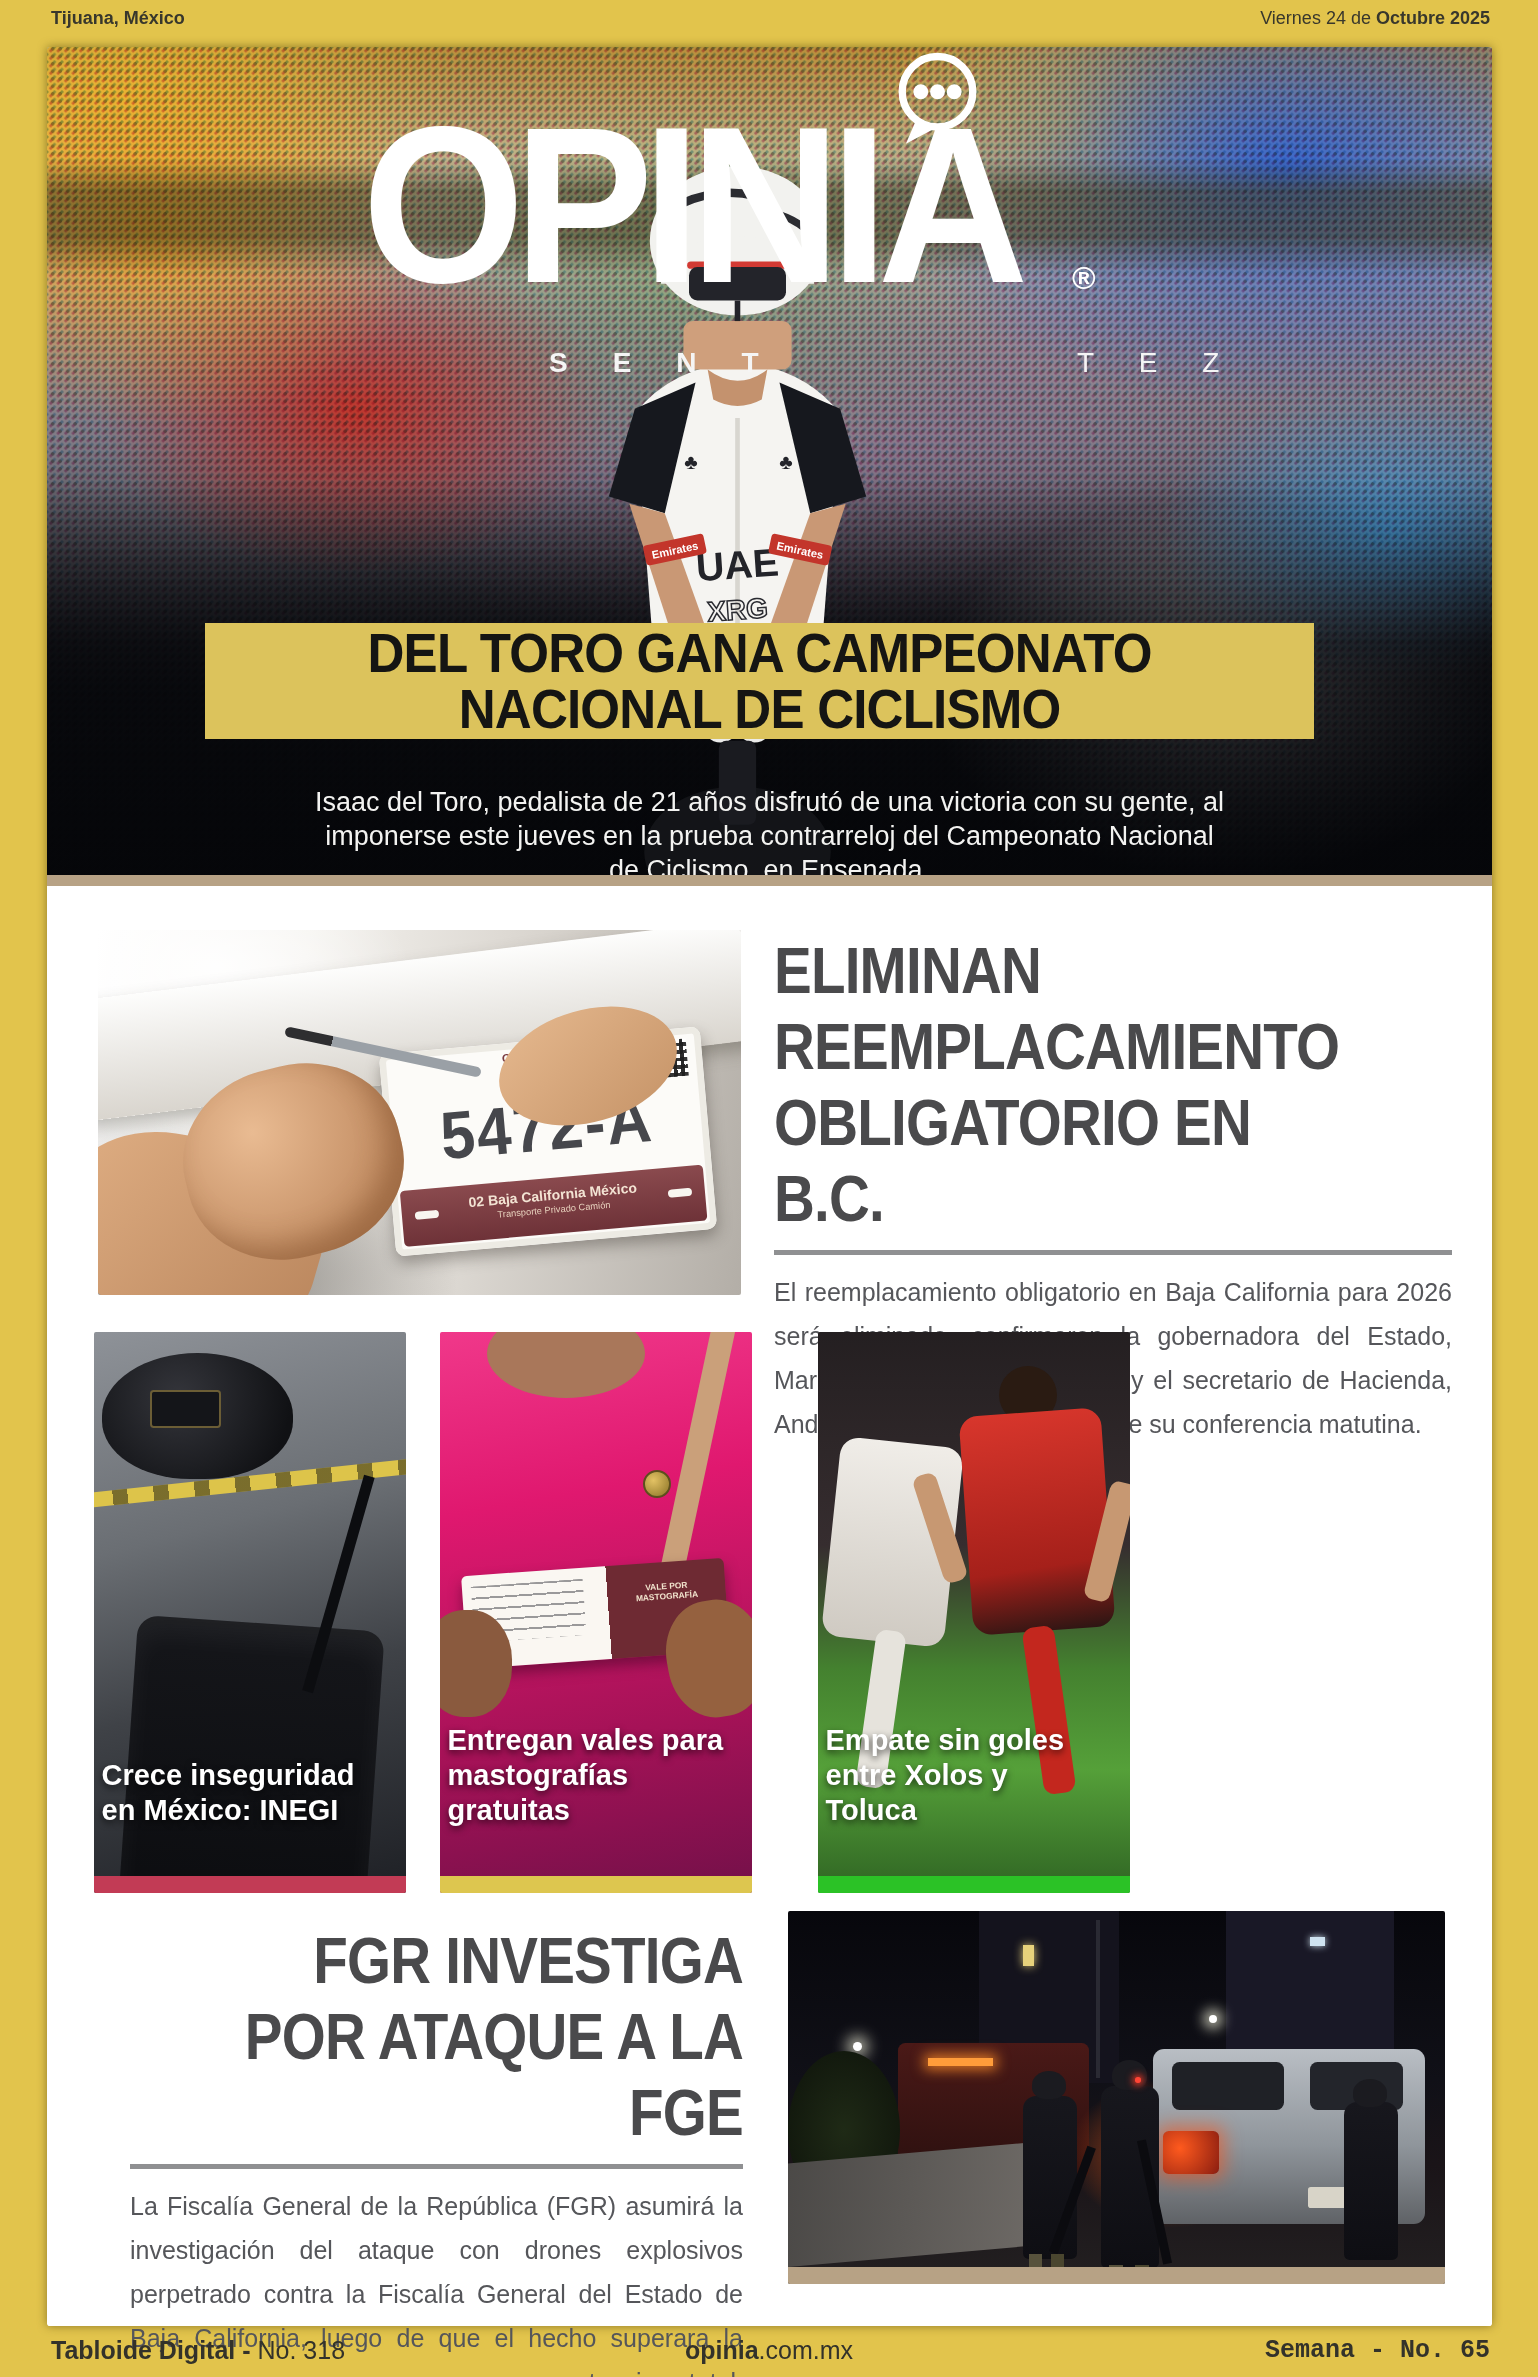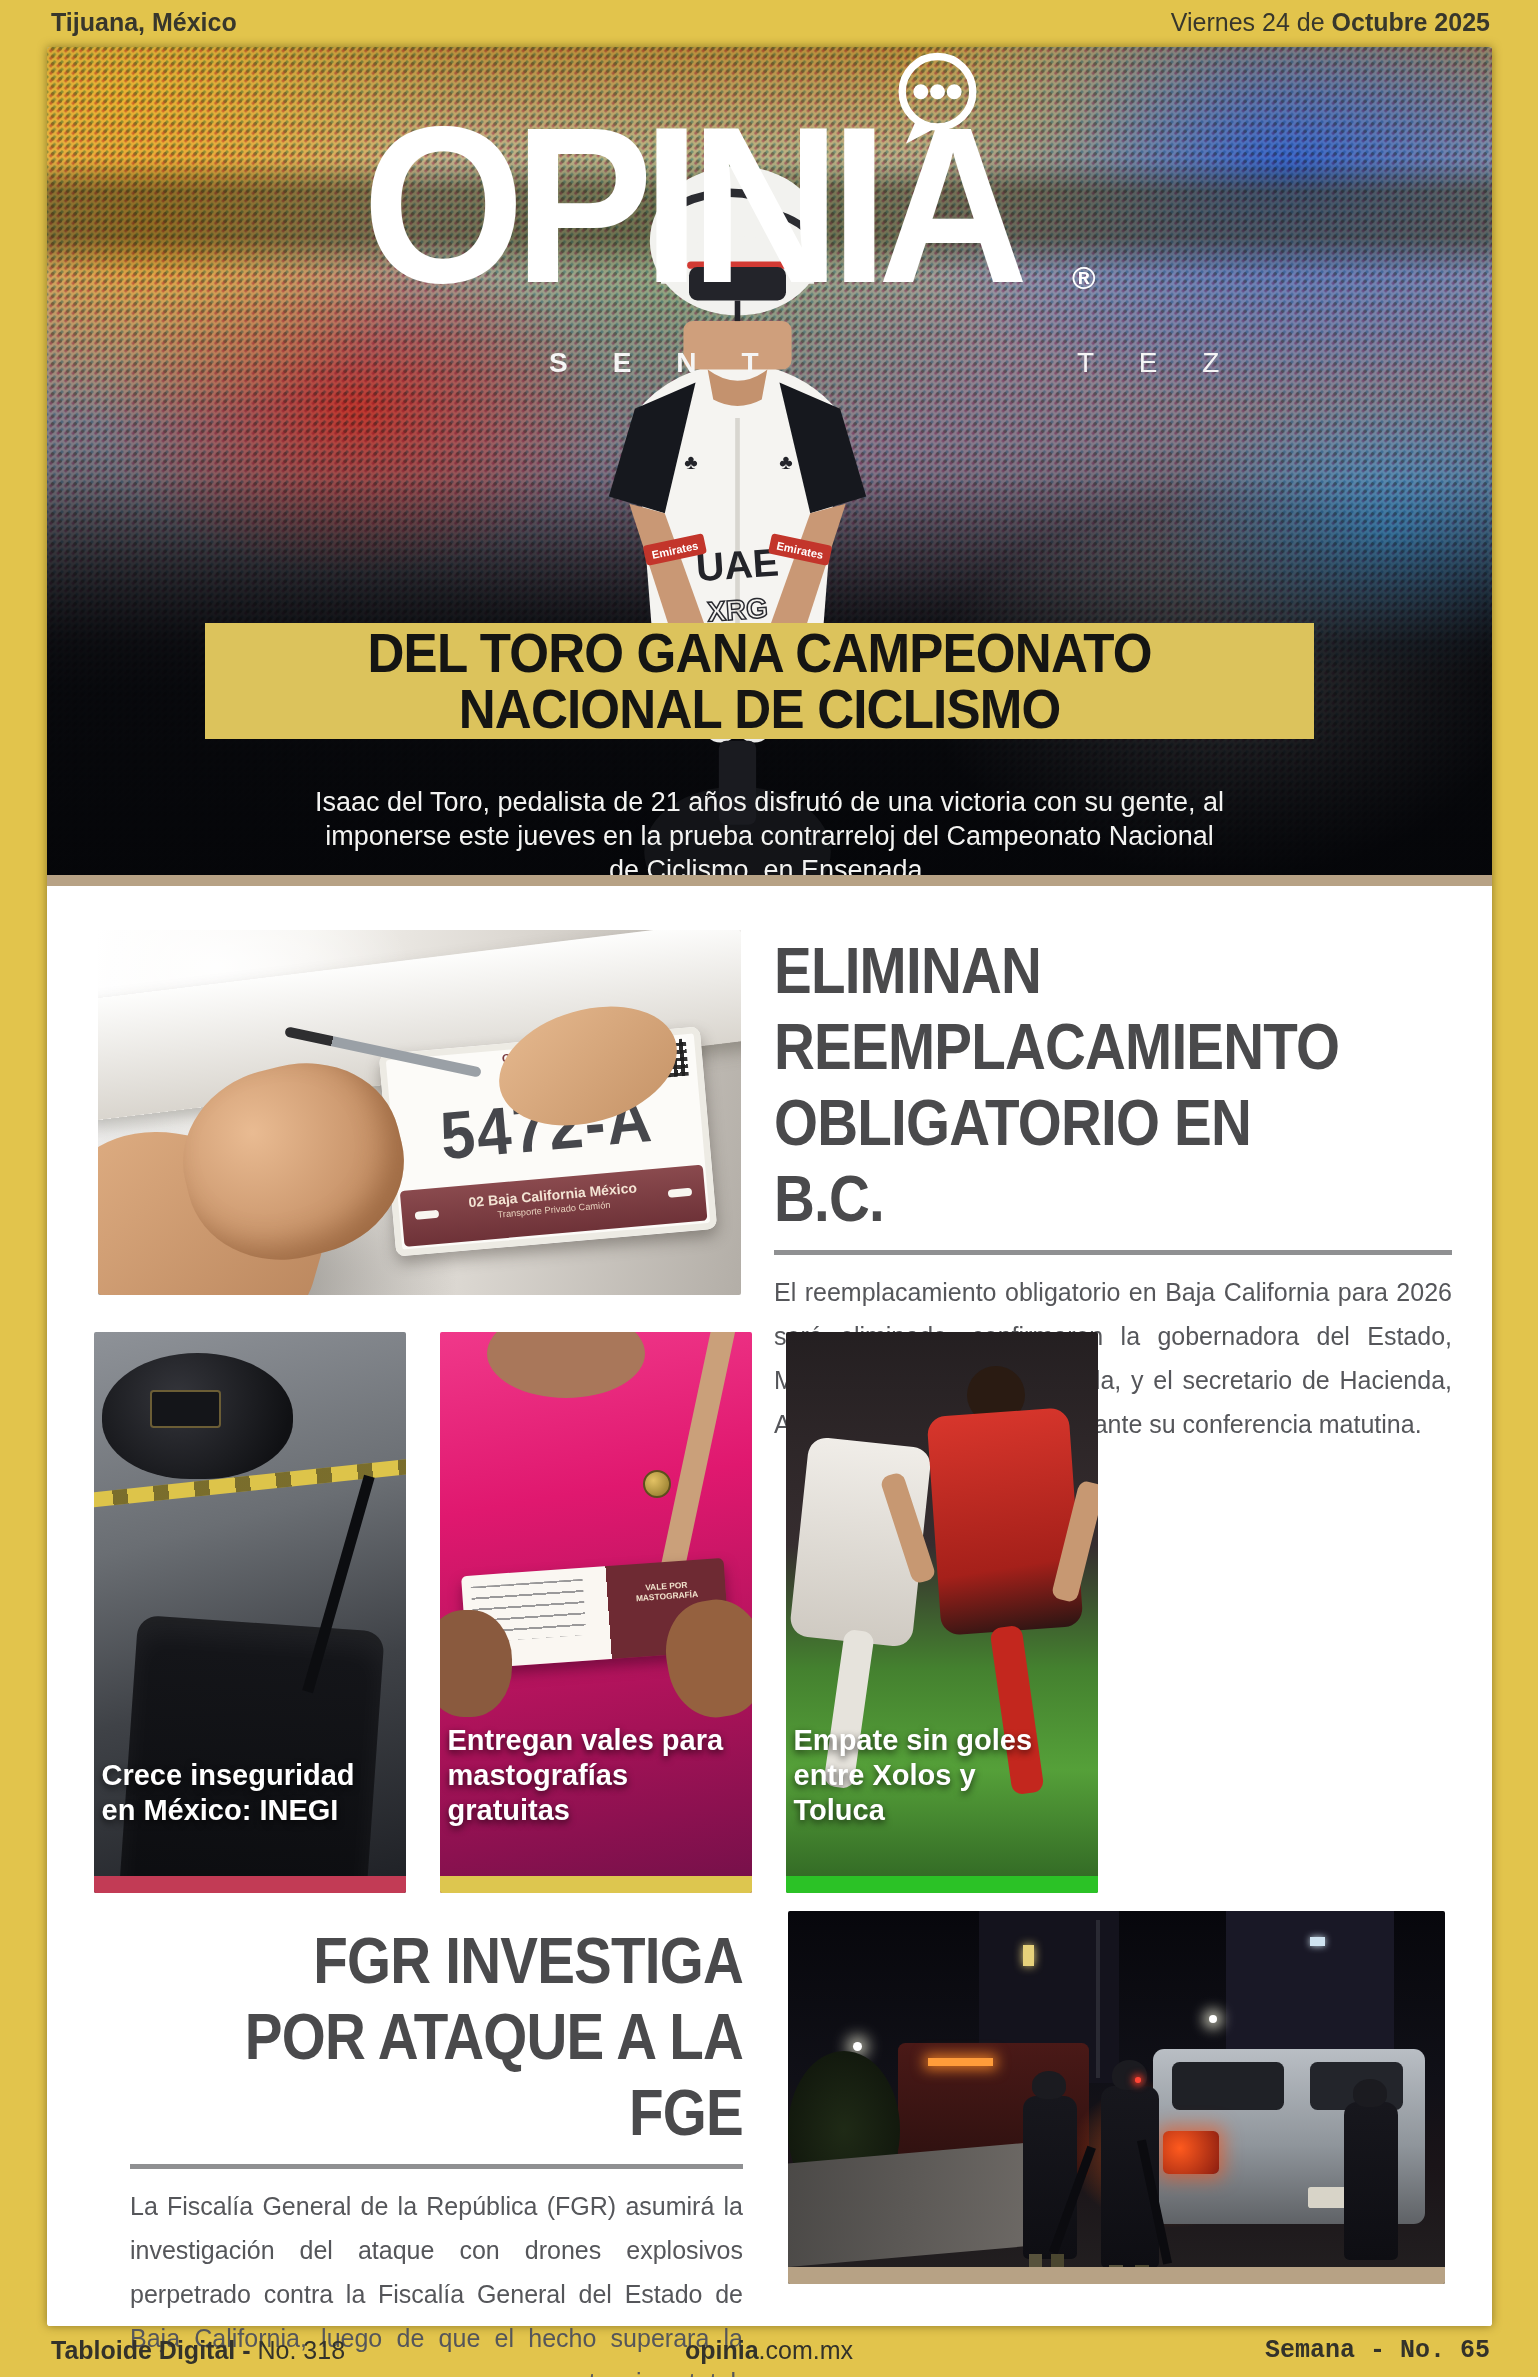--- a/index.html
+++ b/index.html
@@ -2,21 +2,21 @@
 <html style="font-size:15px"><head>
 <meta charset="utf-8">
 <style>
   html,body{margin:0;padding:0;}
   body{
     width:1538px;height:2377px;position:relative;overflow:hidden;
     background:#e2c44c;
     font-family:"Liberation Sans",sans-serif;
   }
   
-  .topbar-text{position:absolute;top:8.4px;font-size:25px;color:#38372c;z-index:5;}
+  .topbar-text{position:absolute;top:8.4px;font-size:18px;color:#38372c;z-index:5;}
   .tb-left{left:51px;font-weight:bold;}
   .tb-right{right:48px;}
   .tb-right b{font-weight:bold;}
   .footer-text{position:absolute;top:2336px;font-size:25px;color:#33322a;z-index:5;}
   .ft-left{left:51px;}
   .ft-center{left:0;right:0;text-align:center;}
   .ft-right{right:48px;font-weight:bold;font-family:Liberation Mono, monospace;}
   .footer-text b{font-weight:bold;}
 
   
@@ -150,21 +150,21 @@
   .card{position:relative;width:312px;height:561px;overflow:hidden;border-radius:1.9px;}
   .card-caption{
     position:absolute;left:7.5px;right:7.5px;bottom:65px;z-index:6;
     white-space:pre-line;color:#ffffff;font-weight:bold;
     font-size:29px;line-height:35px;text-shadow:0 2.8px 7.5px rgba(0,0,0,.65);
   }
   .card-bar{position:absolute;left:0;right:0;bottom:0;height:17px;z-index:6;}
   .bar-0{background:#c23b55;}.bar-1{background:#ddc64f;}.bar-2{background:#2bc226;}.bar-3{background:#1f9ad6;}
   .card-0{background:linear-gradient(165deg,#8e9298 0%,#6a6e73 35%,#3f4247 62%,#1e2025 100%);}
   .card-1{background:linear-gradient(170deg,#f0388a 0%,#e0186f 30%,#a51257 70%,#731049 100%);}
-  .card-2{background:linear-gradient(180deg,#241f21 0%,#362d2f 38%,#44812f 60%,#55a039 78%,#2f6423 100%);}
+  .card-2{background:linear-gradient(180deg,#241f21 0%,#362d2f 38%,#44812f 60%,#55a039 78%,#2f6423 100%);margin-left:32px;}
   .card-3{background:linear-gradient(180deg,#9c5a60 0%,#7c3b44 40%,#5a242c 75%,#3a161c 100%);}
   .vestigial{position:absolute;}
 
   .helmet1{left:7.5px;top:20.5px;width:191px;height:126px;border-radius:50% 50% 46% 46%;
     background:radial-gradient(circle at 40% 35%,#34353b,#101114 80%);}
   .goggle1{left:56px;top:58px;width:67px;height:34px;background:#141519;border:2.8px solid #6b5d35;border-radius:3.7px;}
   .tape1{left:-23px;top:142px;width:392px;height:15px;background:#ddc44a;transform:rotate(-6deg);
     background-image:repeating-linear-gradient(90deg,rgba(40,38,20,.55) 0 15px,transparent 15px 41px);}
   .vest1{left:33px;bottom:-47px;width:247px;height:317px;border-radius:20.5px;transform:rotate(4deg);
     background:linear-gradient(180deg,#15161a,#0b0c0f);box-shadow:inset 0 17px 28px rgba(255,255,255,.05);}

